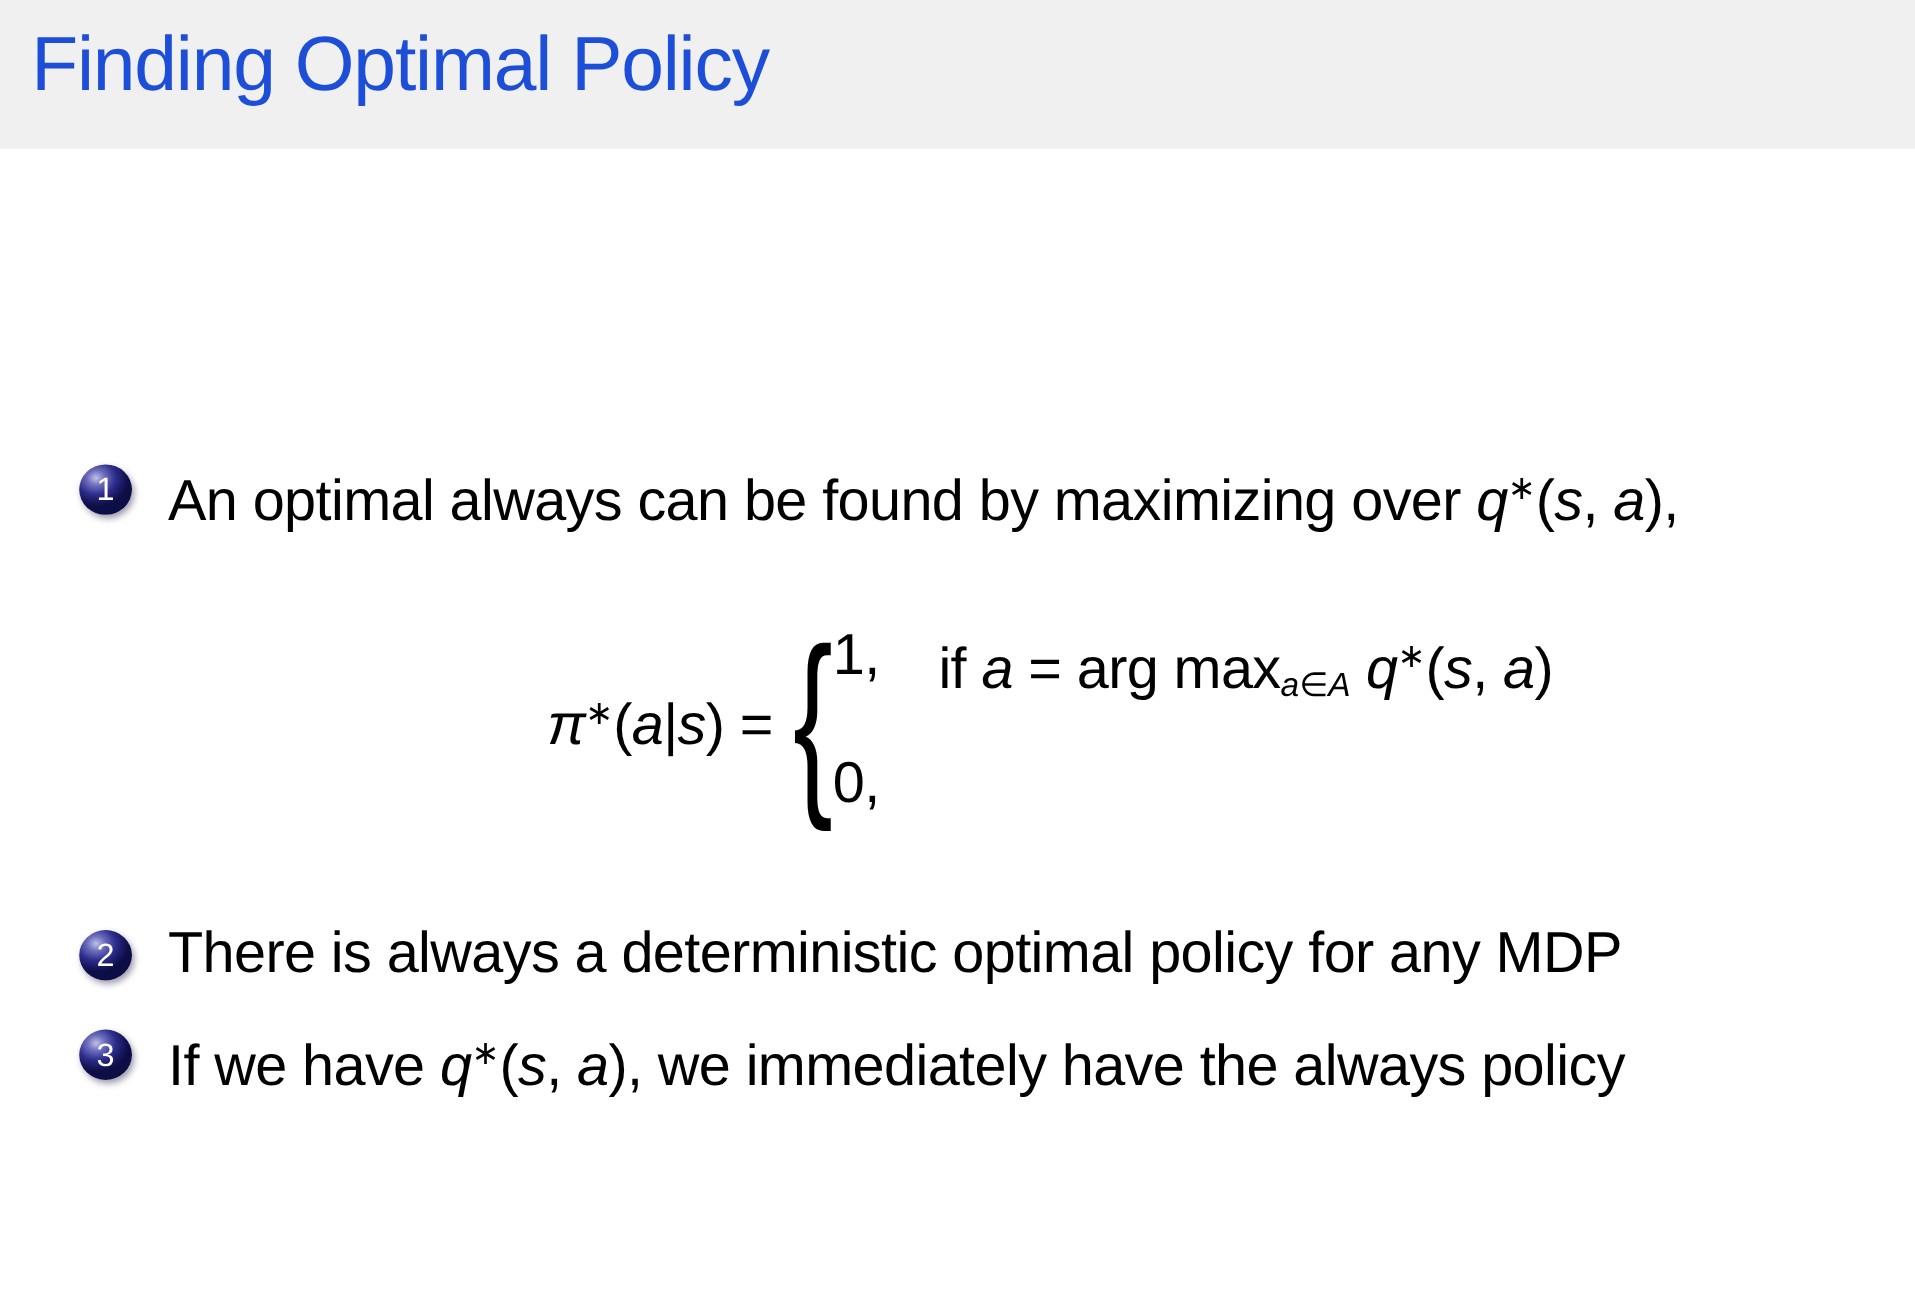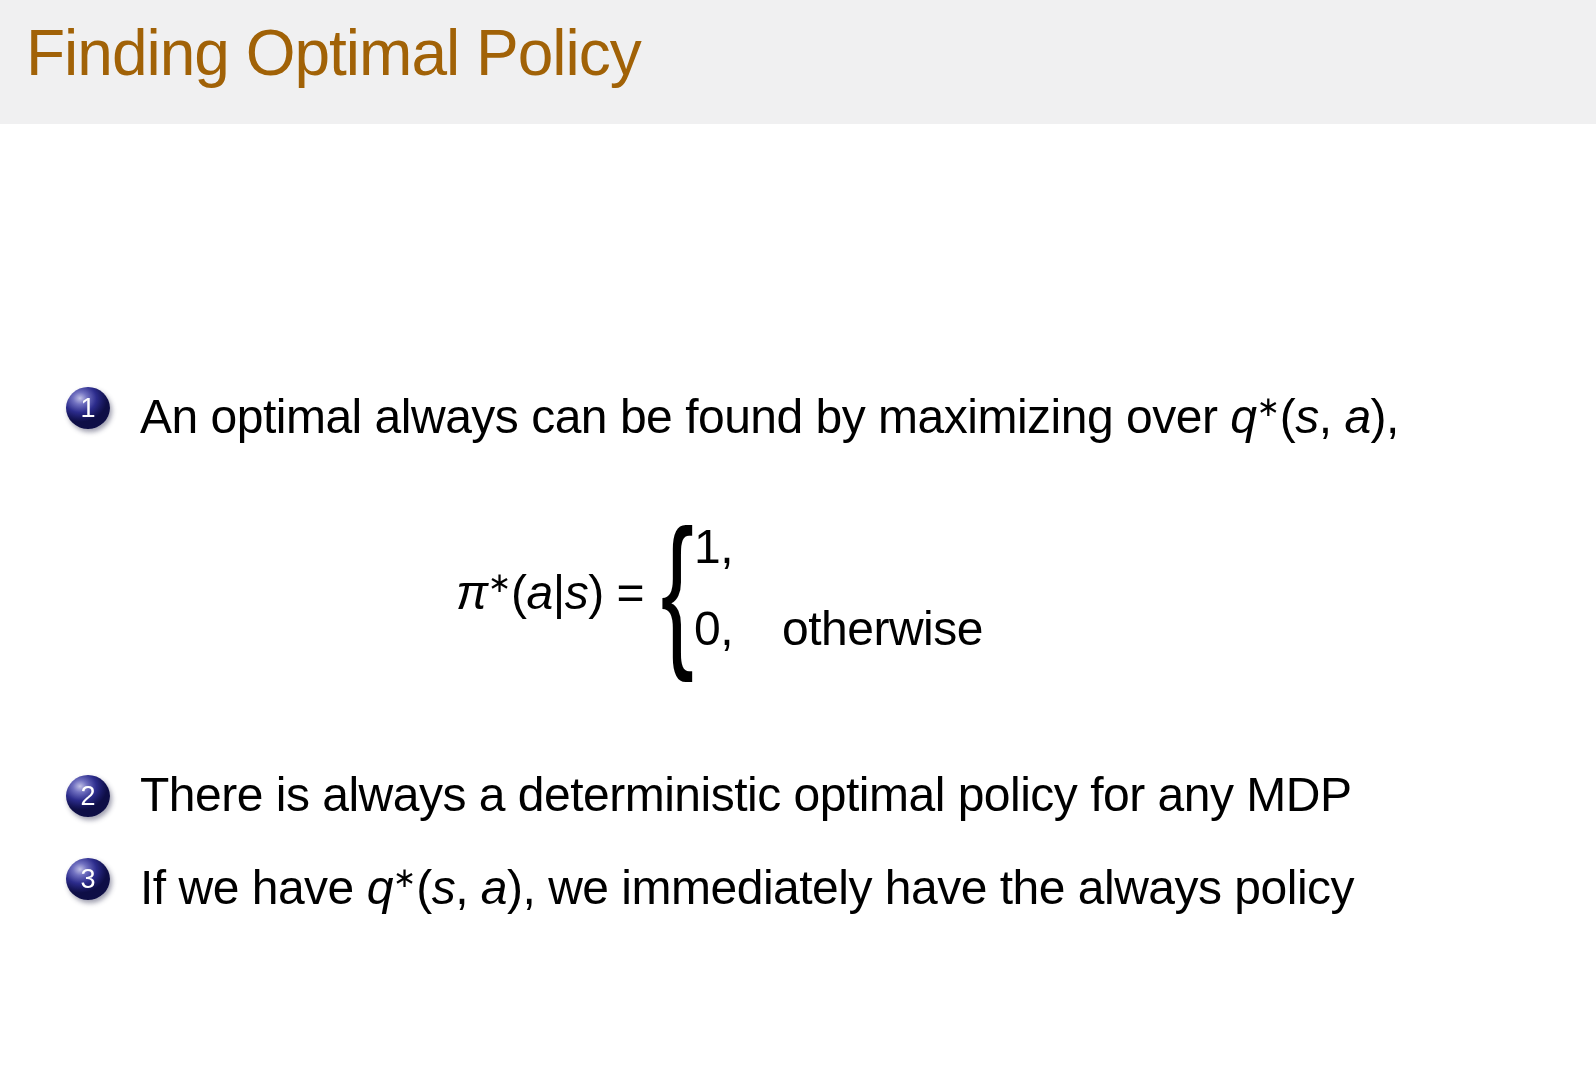--- a/index.html
+++ b/index.html
@@ -15,21 +15,21 @@
     font-family:"Liberation Sans","DejaVu Sans",sans-serif;
     color:var(--text-color,#000);
     overflow:hidden;
   }
   .header{
     position:absolute;top:0;left:0;width:100%;height:124px;
     background:var(--header-bg,#f0f0f1);
   }
   .title{
     position:absolute;left:26px;top:16px;
-    font-size:64px;letter-spacing:-1px;color:#a16207;
+    font-size:64px;letter-spacing:-1px;color:#1d4ed8;
     white-space:nowrap;
   }
   .item{
     position:absolute;left:66px;
     display:flex;align-items:flex-start;
     font-size:48px;line-height:58px;letter-spacing:-0.5px;
     white-space:nowrap;
   }
   .item-1{top:378px;}
   .item-2{top:766px;}
@@ -81,24 +81,24 @@
     </div>
     <div class="item-text"><span>An optimal always can be found by maximizing over </span><span class="i">q</span><span class="sup">∗</span><span>(</span><span class="i">s</span><span>, </span><span class="i">a</span><span>),</span></div>
   </div>
 
   <div class="equation">
     <div class="eq-lhs"><span class="i">π</span><span class="sup">∗</span><span>(</span><span class="i">a</span><span>|</span><span class="i">s</span><span>) = </span></div>
     <div class="eq-brace">{</div>
     <div class="eq-cases">
       <div class="eq-row">
         <span class="eq-val">1,</span>
+        <span class="eq-cond"><span>if </span><span class="i">a</span><span> = arg max</span><span class="subi">a</span><span class="sub">∈</span><span class="subi">A</span><span> </span><span class="i">q</span><span class="sup">∗</span><span>(</span><span class="i">s</span><span>, </span><span class="i">a</span><span>)</span></span>
       </div>
       <div class="eq-row">
         <span class="eq-val">0,</span>
-        <span class="eq-cond"><span>otherwise</span></span>
       </div>
     </div>
   </div>
 
   <div class="item item-2">
     <div class="ball">
       <span>2</span>
     </div>
     <div class="item-text"><span>There is always a deterministic optimal policy for any MDP</span></div>
   </div>

